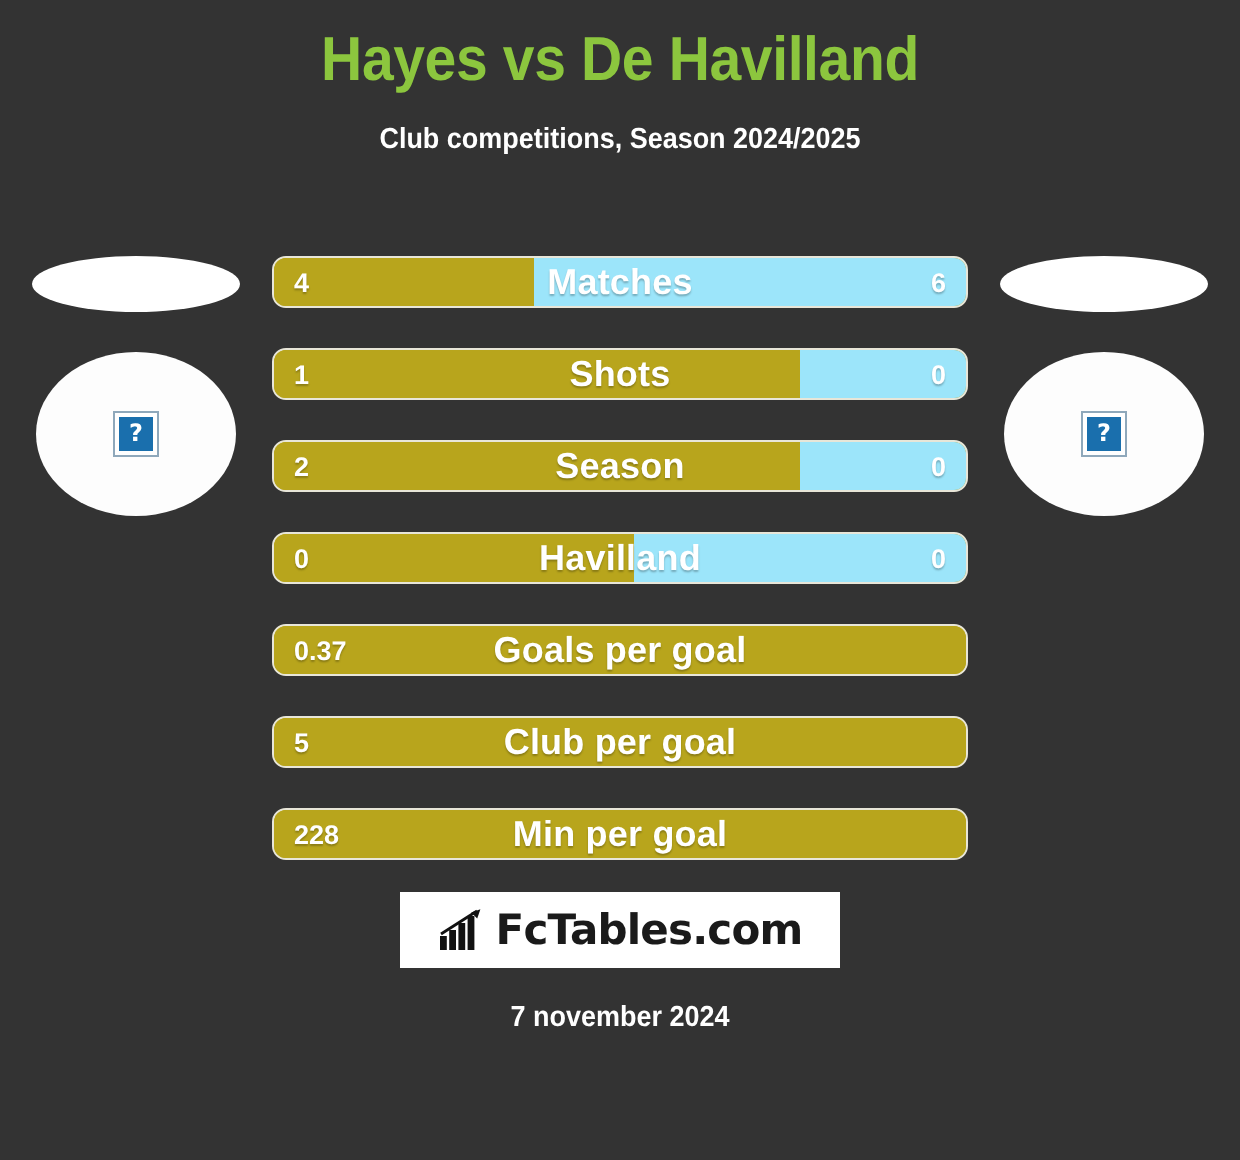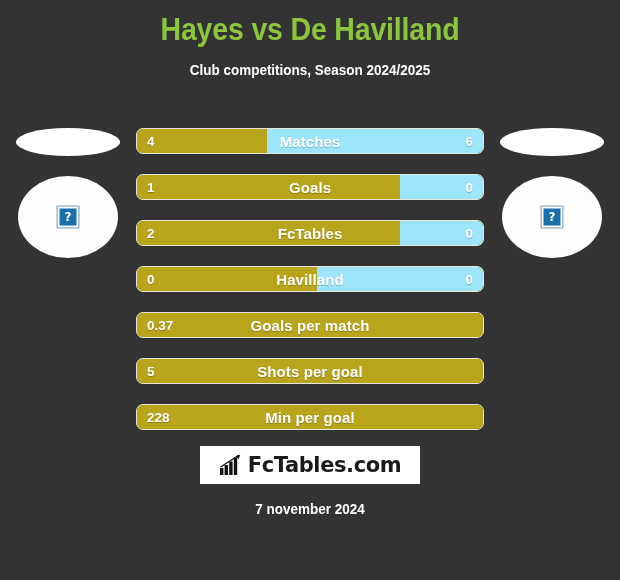--- a/index.html
+++ b/index.html
@@ -134,21 +134,21 @@
   .bar-label {
     position: absolute;
     left: 0;
     right: 0;
     top: 0;
     bottom: 0;
     display: flex;
     align-items: center;
     justify-content: center;
     color: #ffffff;
-    font-size: 15px;
+    font-size: 18px;
     font-weight: bold;
     font-family: "Liberation Sans Narrow", "Liberation Sans", sans-serif;
     text-shadow: 0 1px 1px rgba(0,0,0,0.25);
     white-space: nowrap;
     letter-spacing: 0.1px;
   }
   .bar-val {
     position: absolute;
     top: 0;
     bottom: 0;
@@ -230,46 +230,46 @@
       <div class="bar-row">
         <div class="bar-fill-home" style="width: 37.5%; background: rgb(184, 165, 28);"></div>
         <div class="bar-fill-away" style="width: 62.5%; background: rgb(156, 229, 250);"></div>
         <div class="bar-label">Matches</div>
         <div class="bar-val bar-val-home">4</div>
         <div class="bar-val bar-val-away">6</div>
       </div>
       <div class="bar-row">
         <div class="bar-fill-home" style="width: 76%; background: rgb(184, 165, 28);"></div>
         <div class="bar-fill-away" style="width: 24%; background: rgb(156, 229, 250);"></div>
-        <div class="bar-label">Goals</div>
+        <div class="bar-label">Shots</div>
         <div class="bar-val bar-val-home">1</div>
         <div class="bar-val bar-val-away">0</div>
       </div>
       <div class="bar-row">
         <div class="bar-fill-home" style="width: 76%; background: rgb(184, 165, 28);"></div>
         <div class="bar-fill-away" style="width: 24%; background: rgb(156, 229, 250);"></div>
-        <div class="bar-label">FcTables</div>
+        <div class="bar-label">Season</div>
         <div class="bar-val bar-val-home">2</div>
         <div class="bar-val bar-val-away">0</div>
       </div>
       <div class="bar-row">
         <div class="bar-fill-home" style="width: 52%; background: rgb(184, 165, 28);"></div>
         <div class="bar-fill-away" style="width: 48%; background: rgb(156, 229, 250);"></div>
         <div class="bar-label">Havilland</div>
         <div class="bar-val bar-val-home">0</div>
         <div class="bar-val bar-val-away">0</div>
       </div>
       <div class="bar-row">
         <div class="bar-fill-home" style="width: 100%; background: rgb(184, 165, 28);"></div>
-        <div class="bar-label">Goals per match</div>
+        <div class="bar-label">Goals per goal</div>
         <div class="bar-val bar-val-home">0.37</div>
       </div>
       <div class="bar-row">
         <div class="bar-fill-home" style="width: 100%; background: rgb(184, 165, 28);"></div>
-        <div class="bar-label">Shots per goal</div>
+        <div class="bar-label">Club per goal</div>
         <div class="bar-val bar-val-home">5</div>
       </div>
       <div class="bar-row">
         <div class="bar-fill-home" style="width: 100%; background: rgb(184, 165, 28);"></div>
         <div class="bar-label">Min per goal</div>
         <div class="bar-val bar-val-home">228</div>
       </div>
     </div>
 
   <div class="logo">

